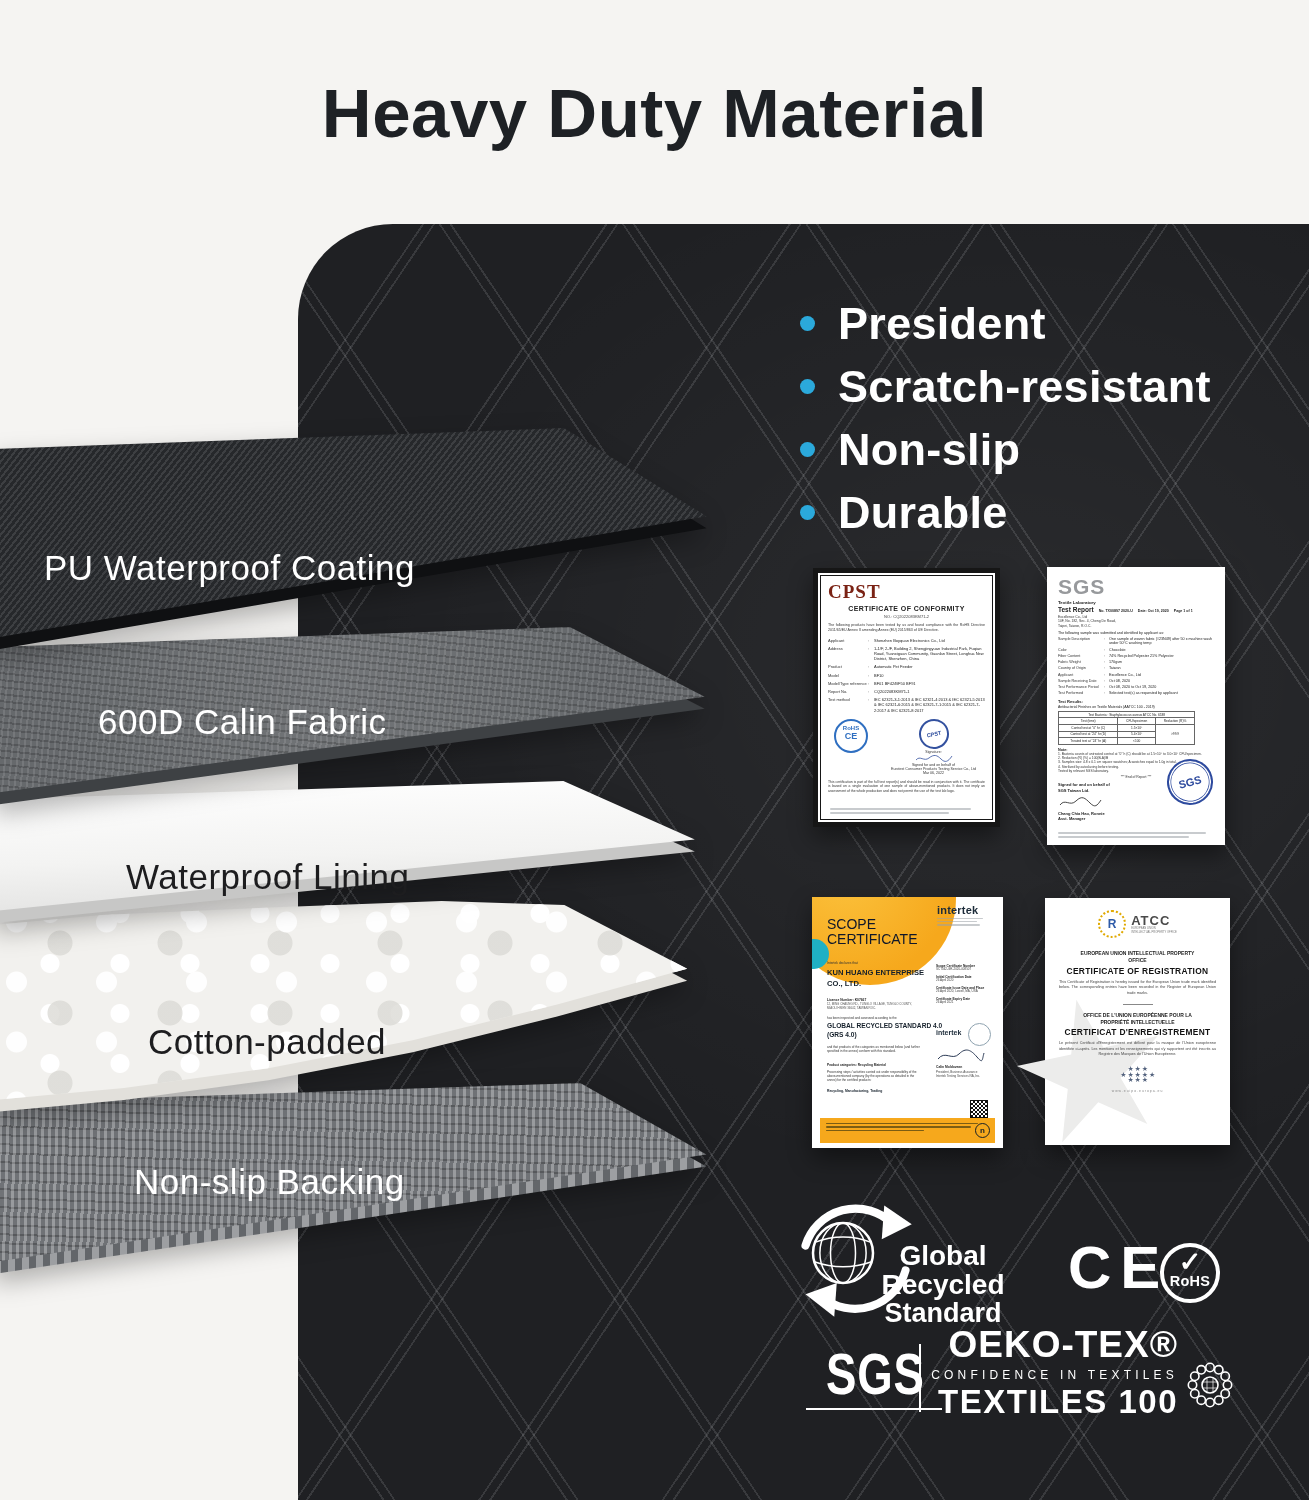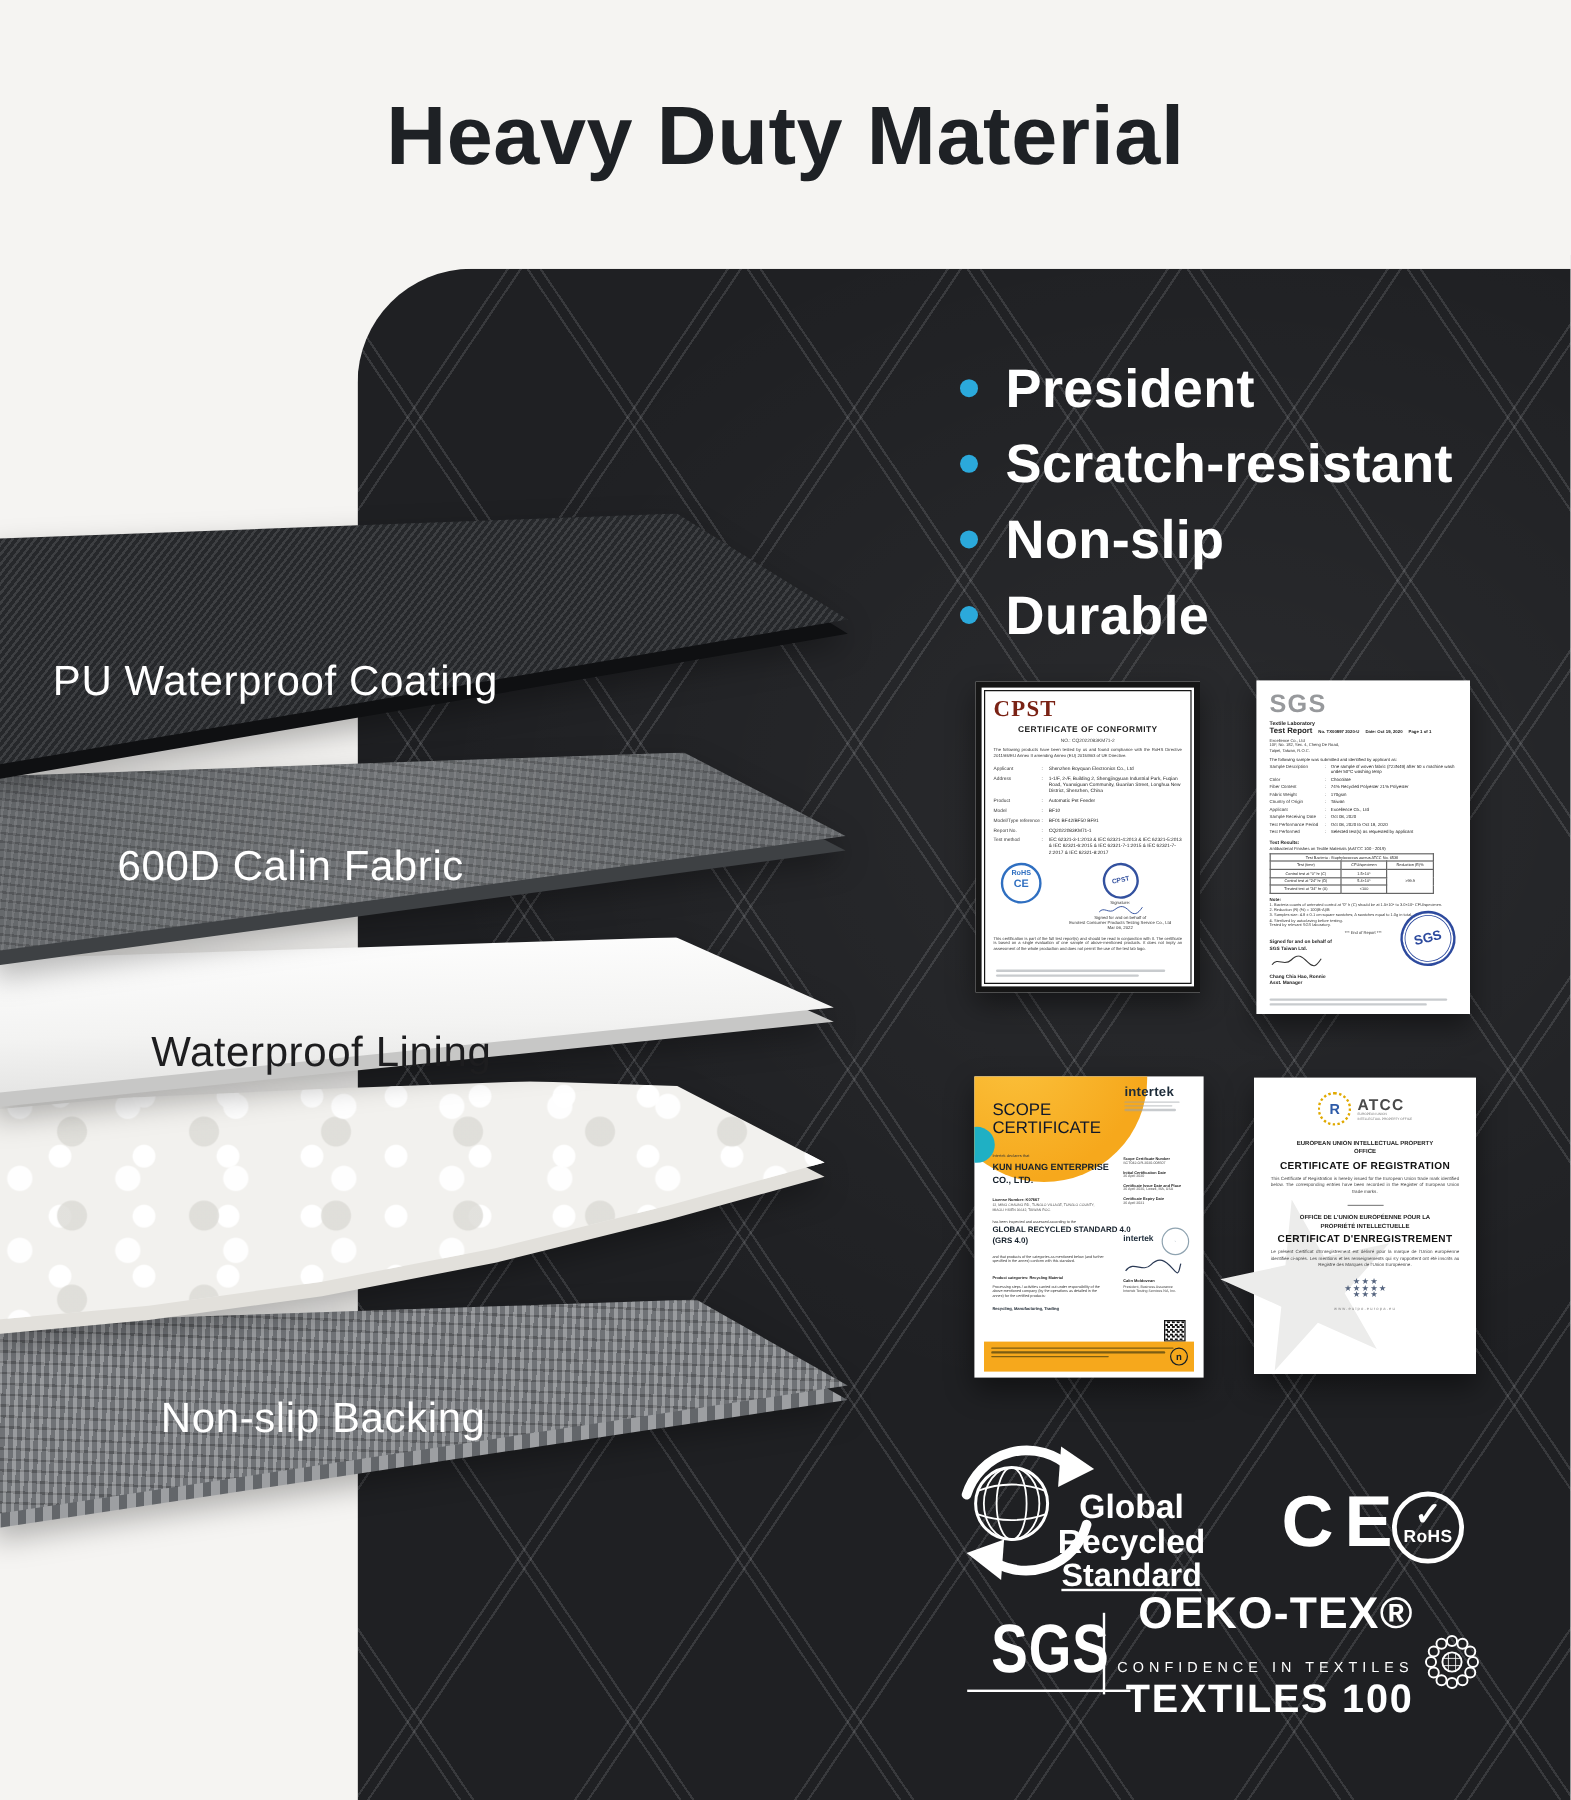--- a/index.html
+++ b/index.html
@@ -177,33 +177,33 @@
   .eu-h-lg{font-size:8.4px;font-weight:700;color:#111;letter-spacing:.3px;margin-top:1px;}
   .eu-para{font-size:3.8px;color:#444;line-height:1.5;margin-top:4px;text-align:justify;text-align-last:center;}
   .eu-divider{width:30px;height:1px;background:#888;margin:7px auto;}
   .eu-map{margin-top:8px;color:#54637e;font-size:7px;line-height:5.5px;letter-spacing:-.5px;}
   .eu-url{font-size:3.4px;color:#888;letter-spacing:1px;margin-top:6px;}
 
   
   #grs-svg{position:absolute;left:792px;top:1198px;width:132px;height:130px;}
   #grs-text{position:absolute;left:836px;top:1241px;width:214px;text-align:center;color:#fff;z-index:2;}
   #grs-text .l1{font-size:28px;font-weight:700;line-height:1.04;}
-  #grs-text .l2{font-size:27px;font-weight:700;line-height:1.04;text-decoration:underline;}
+  #grs-text .l2{font-size:27px;font-weight:700;line-height:1.04;}
   #ce-badge{position:absolute;left:1068px;top:1233px;color:#fff;font-size:60px;font-weight:700;letter-spacing:9px;}
   #rohs-badge{position:absolute;left:1160px;top:1243px;width:60px;height:60px;border:4px solid #fff;
      border-radius:50%;color:#fff;text-align:center;box-sizing:border-box;}
   #rohs-badge .chk{font-size:27px;line-height:.95;margin-top:3px;font-weight:700;}
   #rohs-badge .txt{font-size:14.5px;font-weight:700;margin-top:-3px;letter-spacing:.3px;}
   #sgs-badge{position:absolute;left:826px;top:1346px;color:#fff;}
   #sgs-badge .word{font-size:57px;font-weight:700;letter-spacing:1px;transform:scaleX(.8);transform-origin:left;line-height:1;}
   .sgs-hline{position:absolute;left:-20px;top:62px;width:136px;height:2px;background:#fff;}
   .sgs-vline{position:absolute;left:93px;top:-2px;width:2px;height:68px;background:#fff;}
   #oeko{position:absolute;right:131px;top:1326px;text-align:right;color:#fff;}
   #oeko .l1{font-size:37px;font-weight:700;letter-spacing:1px;line-height:1.05;}
-  #oeko .l2{font-size:12px;letter-spacing:4.2px;margin-top:17px;}
+  #oeko .l2{font-size:12px;letter-spacing:4.2px;margin-top:3px;}
   #oeko .l3{font-size:33px;font-weight:700;letter-spacing:1.5px;margin-top:1px;}
   #oeko-flower{position:absolute;left:1183px;top:1358px;width:54px;height:54px;}
 </style>
 </head>
 <body>
 
 <div id="canvas">
 
   <div id="panel"></div>
 
@@ -226,20 +226,21 @@
       <div class="top"></div>
     </div>
   <div class="slab" id="slab-pu">
       <div class="side"></div>
       <div class="top"></div>
     </div>
 
   <div class="layer-label" id="lbl-pu">PU Waterproof Coating</div>
   <div class="layer-label" id="lbl-oxford">600D Calin Fabric</div>
   <div class="layer-label" id="lbl-lining">Waterproof Lining</div>
+  <div class="layer-label" id="lbl-cotton">Cotton-padded</div>
   <div class="layer-label" id="lbl-backing">Non-slip Backing</div>
 
   <div id="features">
     <div class="feature-row">
         <span class="dot"></span>
         <span class="feature-text">President</span>
       </div>
     <div class="feature-row">
         <span class="dot"></span>
         <span class="feature-text">Scratch-resistant</span>

